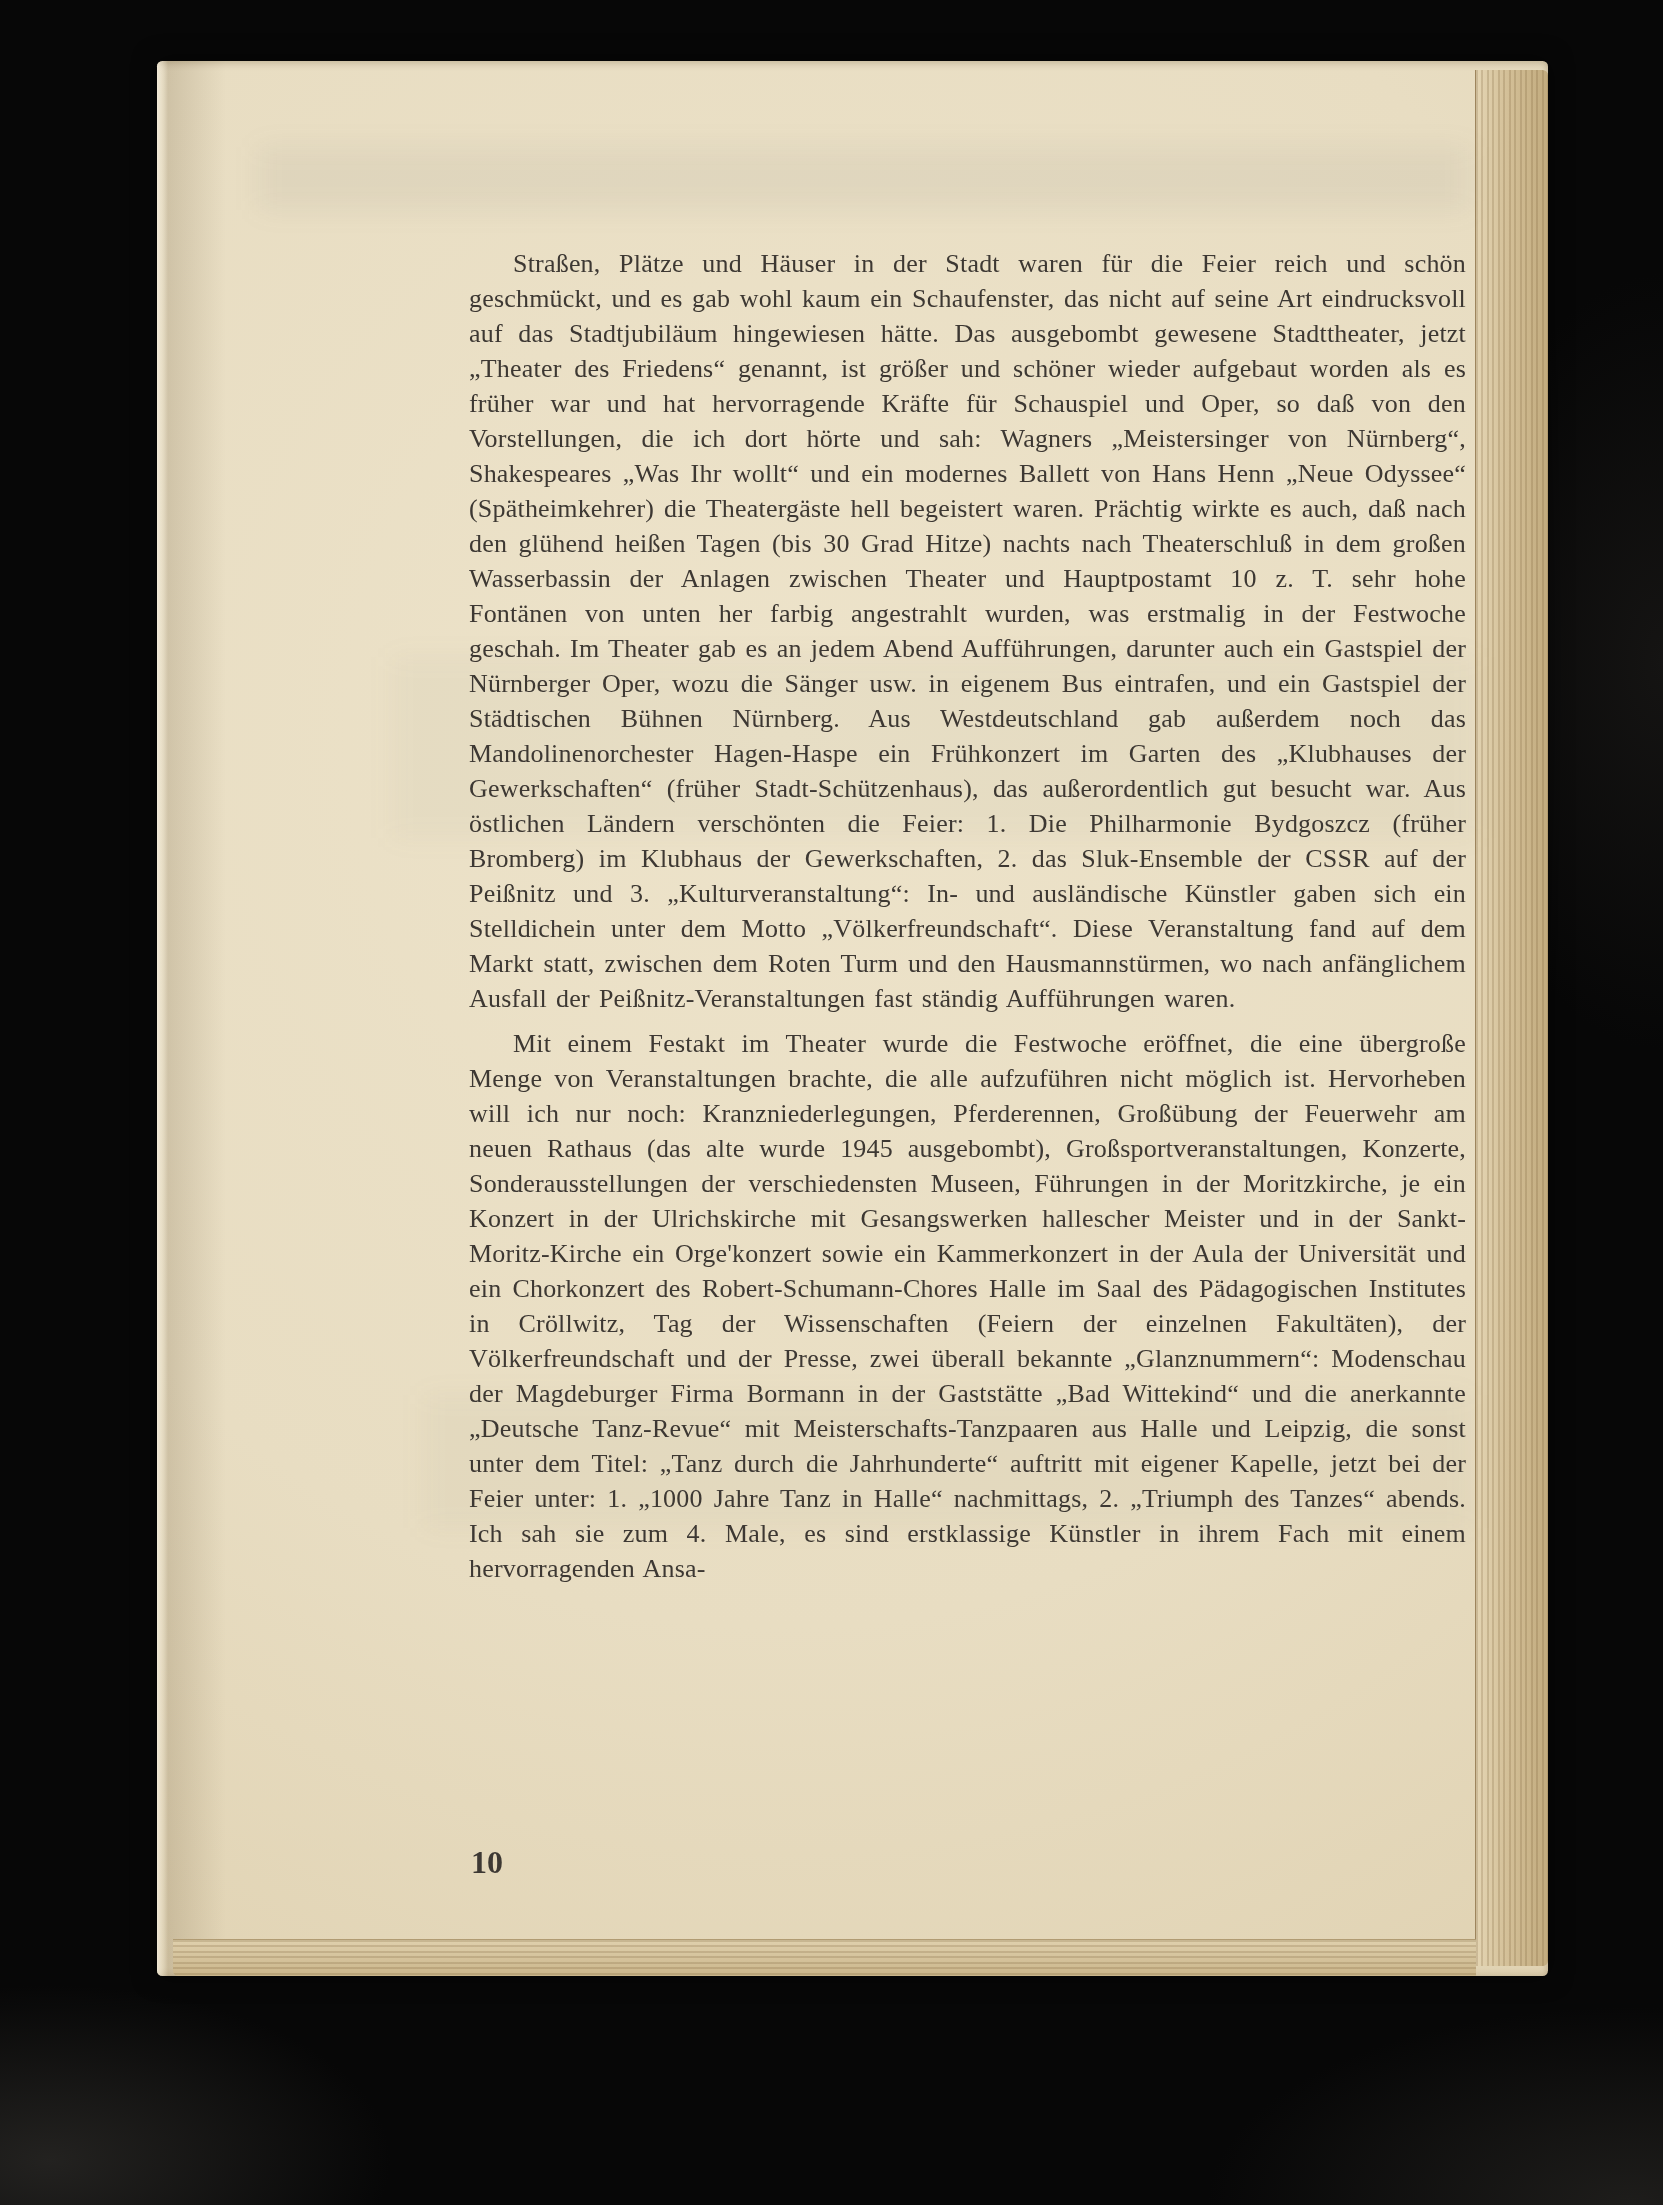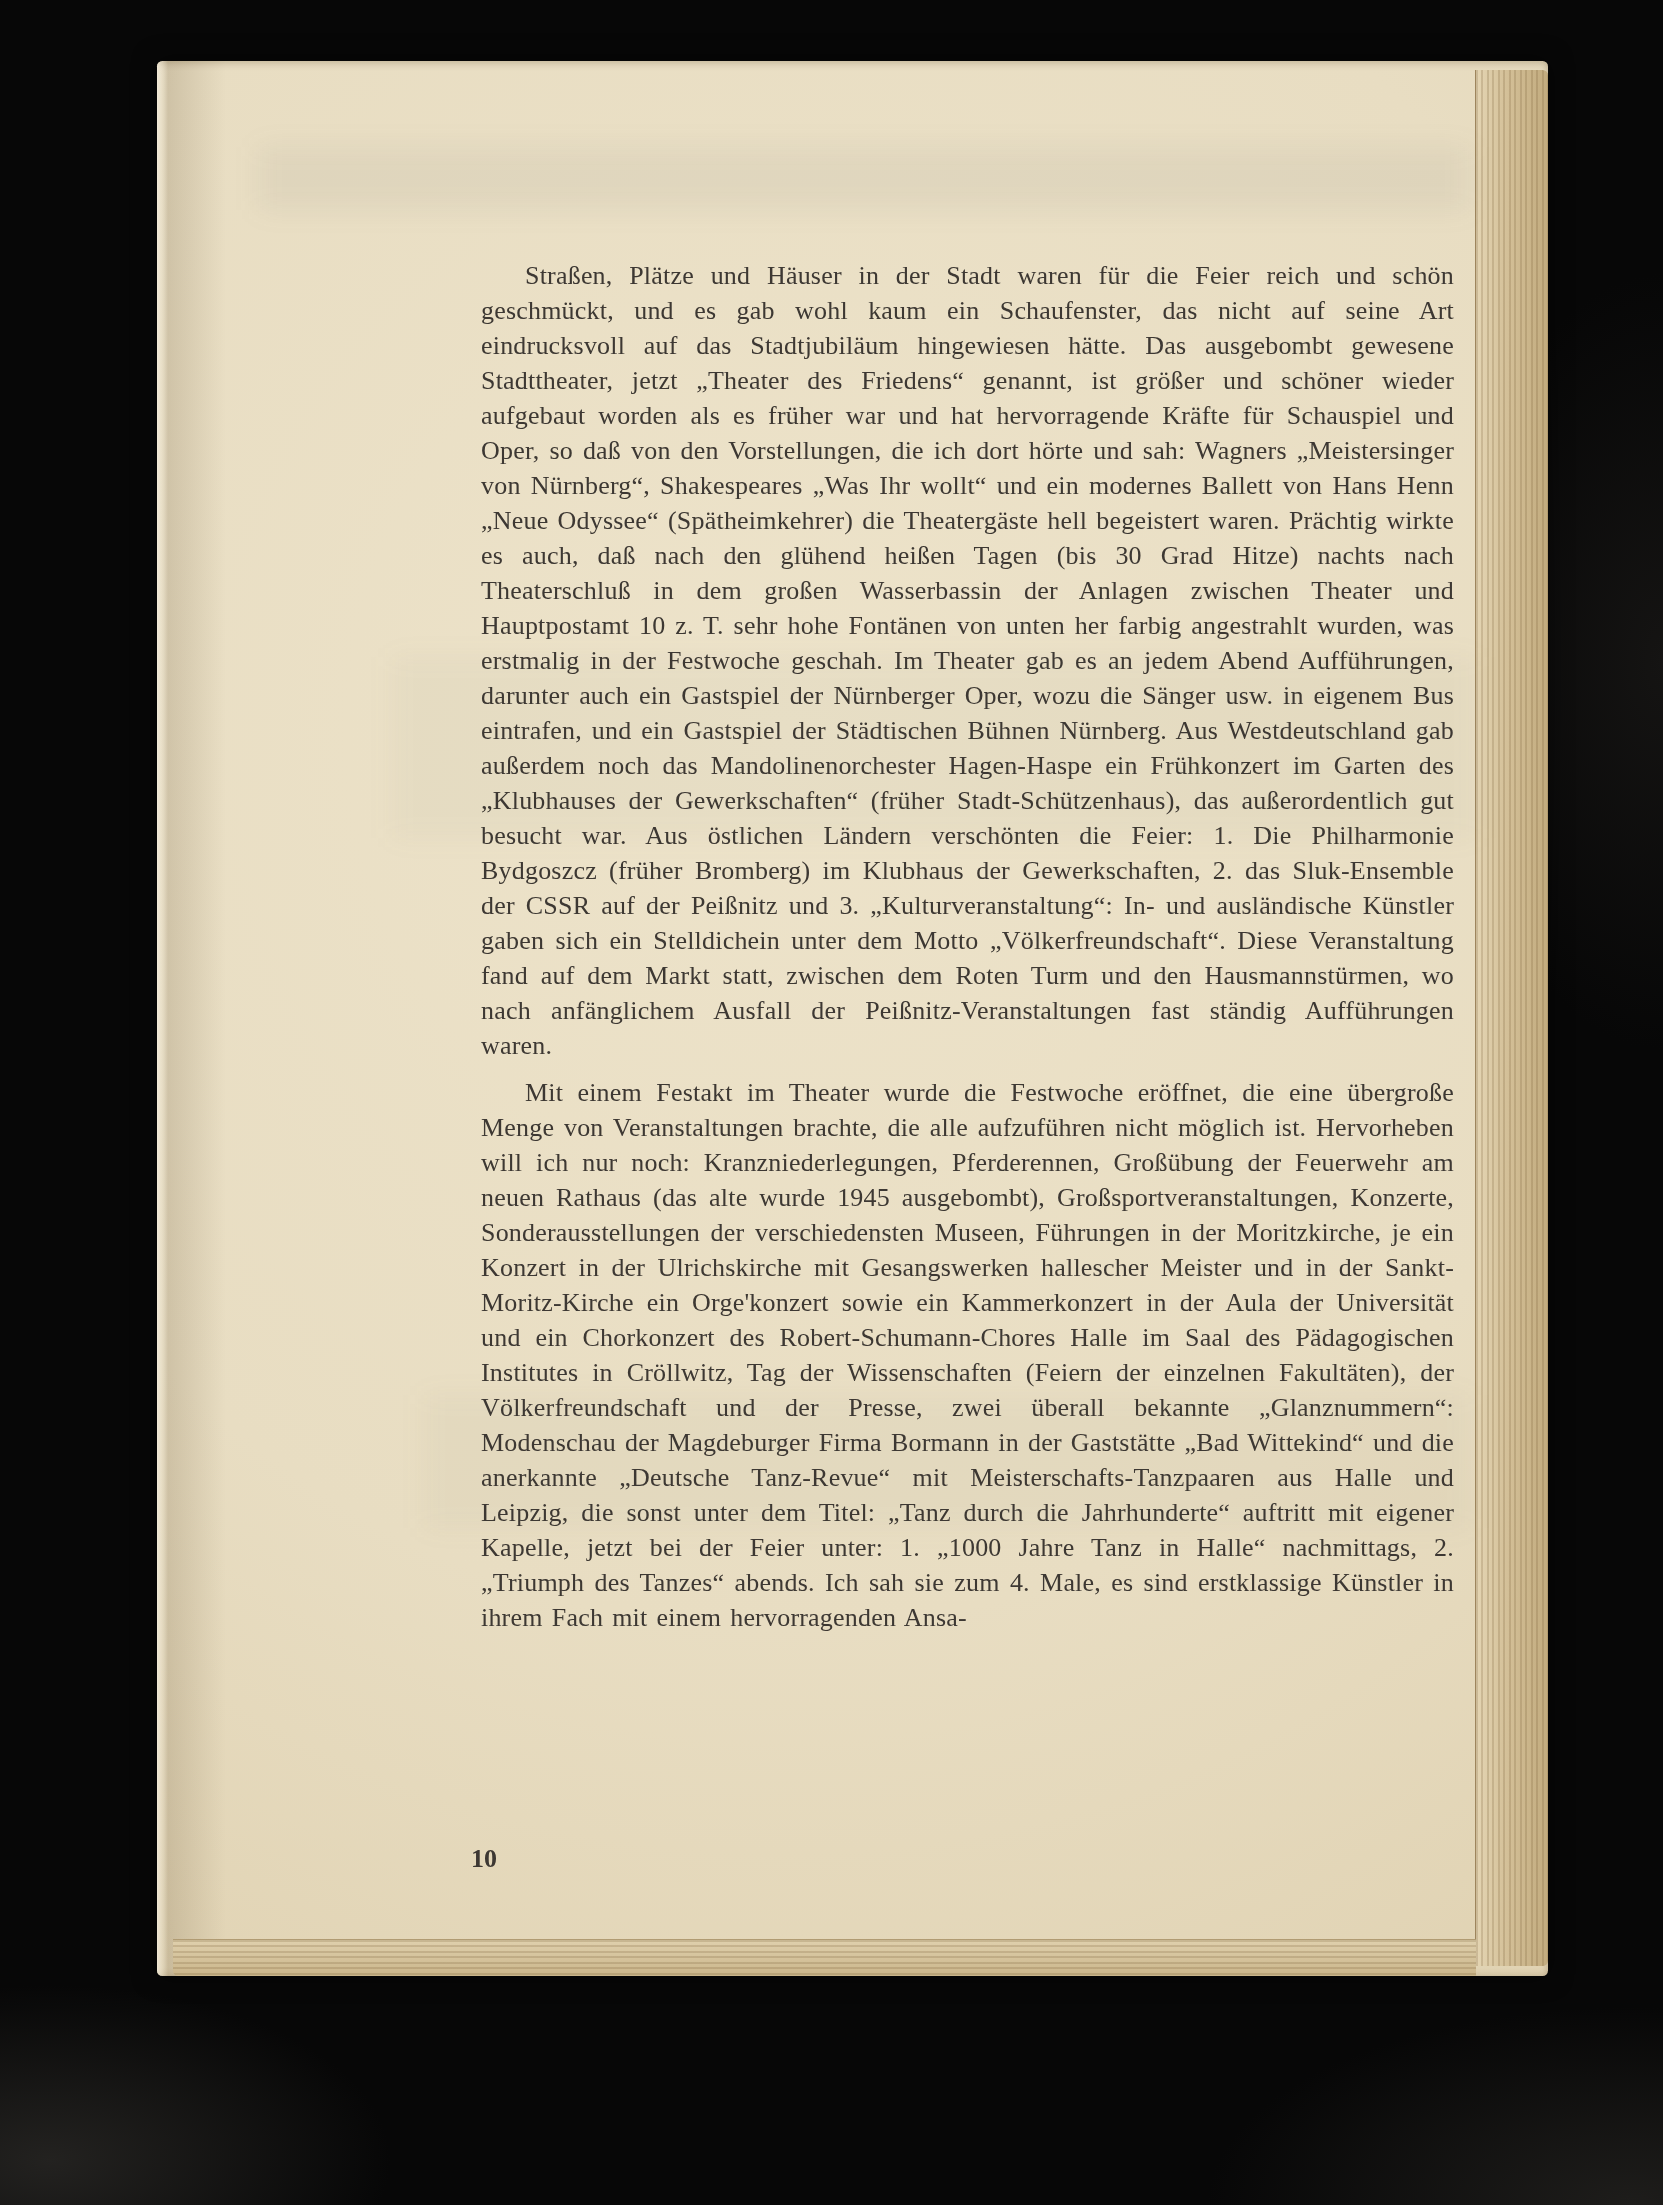--- a/index.html
+++ b/index.html
@@ -78,32 +78,32 @@
     width: 997px;
     font-family: "Liberation Serif", "DejaVu Serif", serif;
     font-size: 26px;
     line-height: 35px;
     letter-spacing: 0.2px;
     word-spacing: 2.4px;
     color: #3d3833;
     text-align: justify;
   }
   .textblock p {
-    margin: 12px;
+    margin: 0;
     text-indent: 44px;
   }
   .textblock p + p {
     margin-top: 10.2px;
   }
   .pagenum {
     position: absolute;
     left: 314px;
     top: 1783px;
     font-family: "Liberation Serif", "DejaVu Serif", serif;
-    font-size: 26px;
+    font-size: 32px;
     font-weight: 700;
     color: #3d3833;
   }
 </style>
 </head>
 <body>
 
 <div class="stage">
   <div class="paper">
     <div class="left-shadow"></div>

